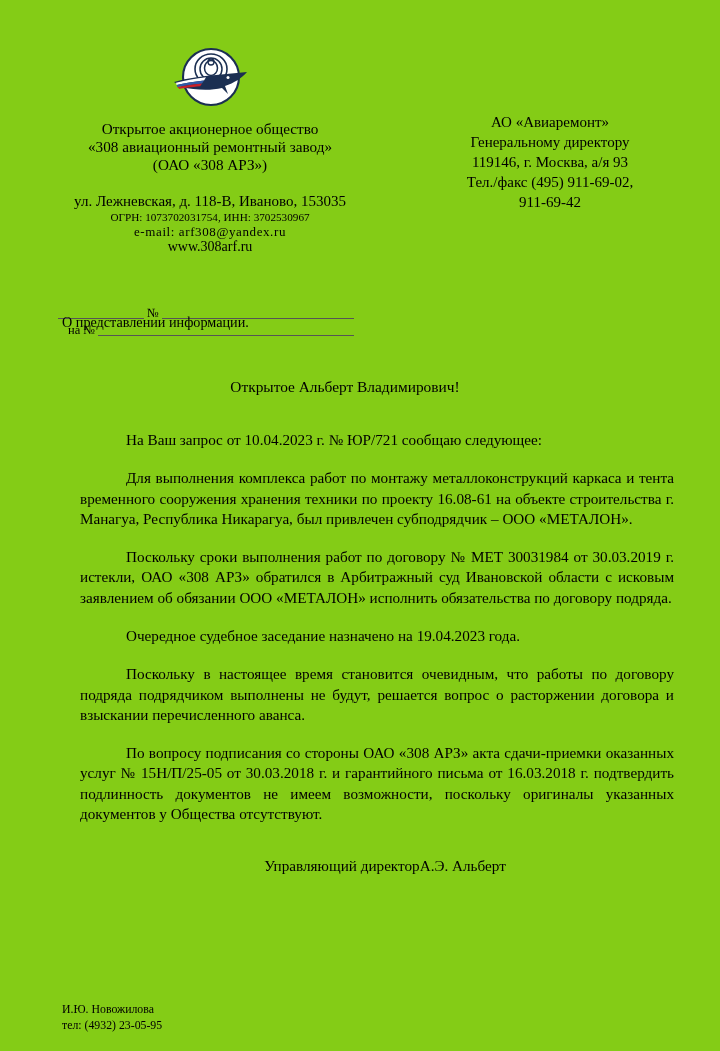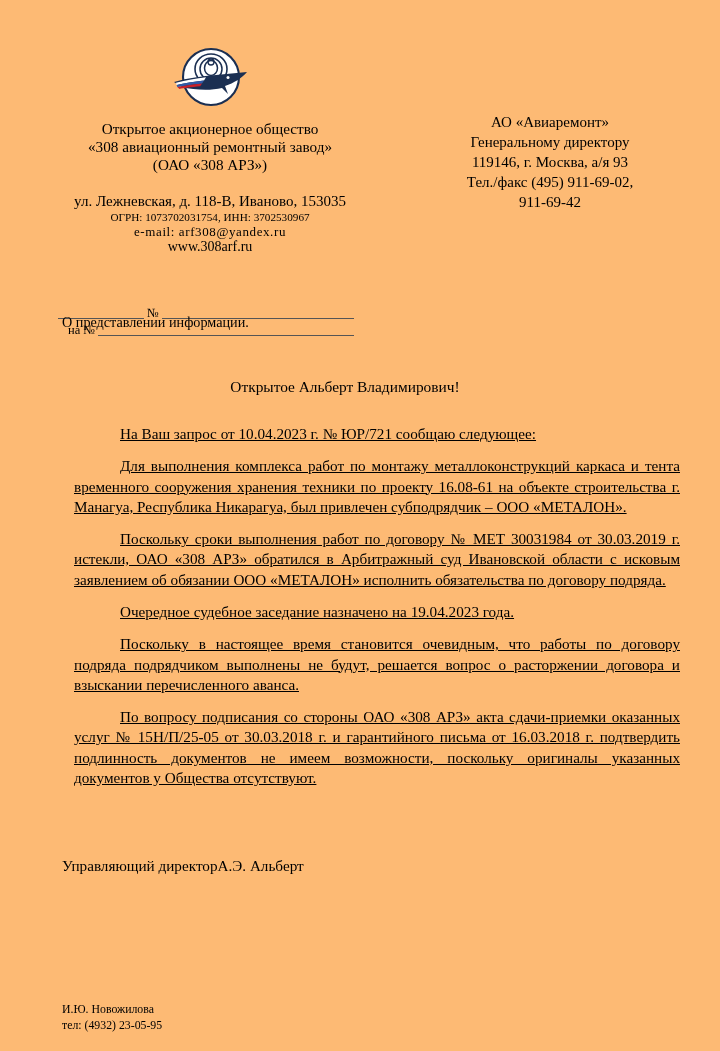--- a/index.html
+++ b/index.html
@@ -10,21 +10,21 @@
   }
   body {
     font-family: "Liberation Serif", "DejaVu Serif", serif;
     color: #000000;
   }
   .page {
     position: relative;
     width: 720px;
     height: 1051px;
     margin: 0 auto;
-    background: #fdba74;
+    background: #84cc16;
     overflow: hidden;
     box-sizing: border-box;
   }
 
   
   .letterhead {
     position: absolute;
     left: 0;
     top: 40px;
     width: 720px;
@@ -132,35 +132,34 @@
     position: absolute;
     left: 62px;
     top: 412px;
     width: 630px;
     font-size: 15.2px;
     line-height: 1.335;
     text-align: justify;
     text-justify: inter-word;
   }
   .body-text p {
-    margin: 12px;
+    margin: 18px;
     text-indent: 46px;
-    text-decoration: underline;
   }
   .body-text p.gap { margin-top: 3.5px; }
 
   
   .signature {
     position: absolute;
-    left: 62px;
+    left: 70px;
     top: 857px;
     width: 630px;
     font-size: 15.2px;
     display: flex;
-    justify-content: flex-start;
+    justify-content: center;
   }
 
   
   .footer {
     position: absolute;
     left: 62px;
     top: 1002px;
     font-size: 11.8px;
     line-height: 1.35;
   }

